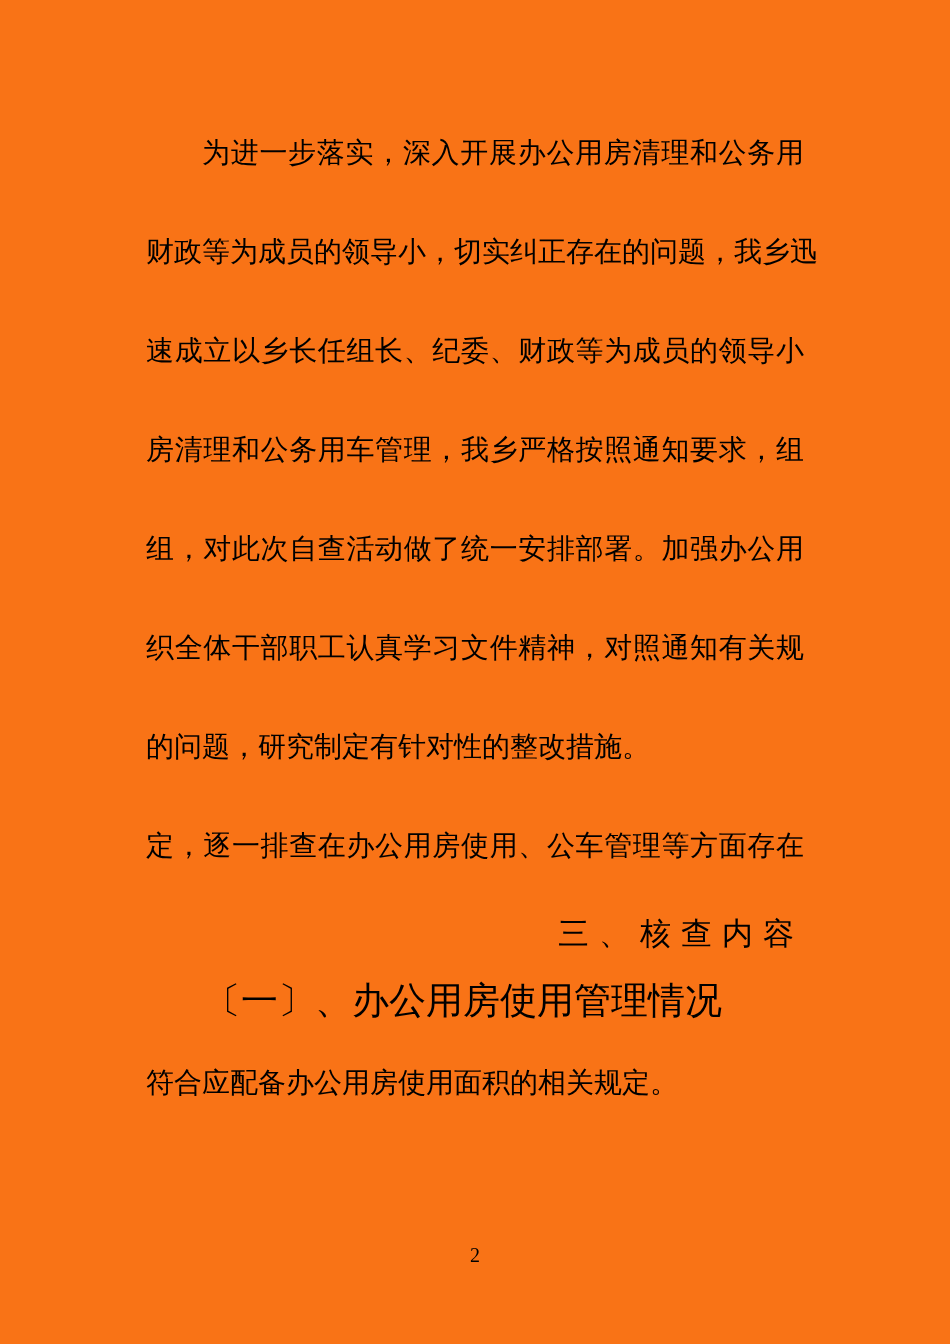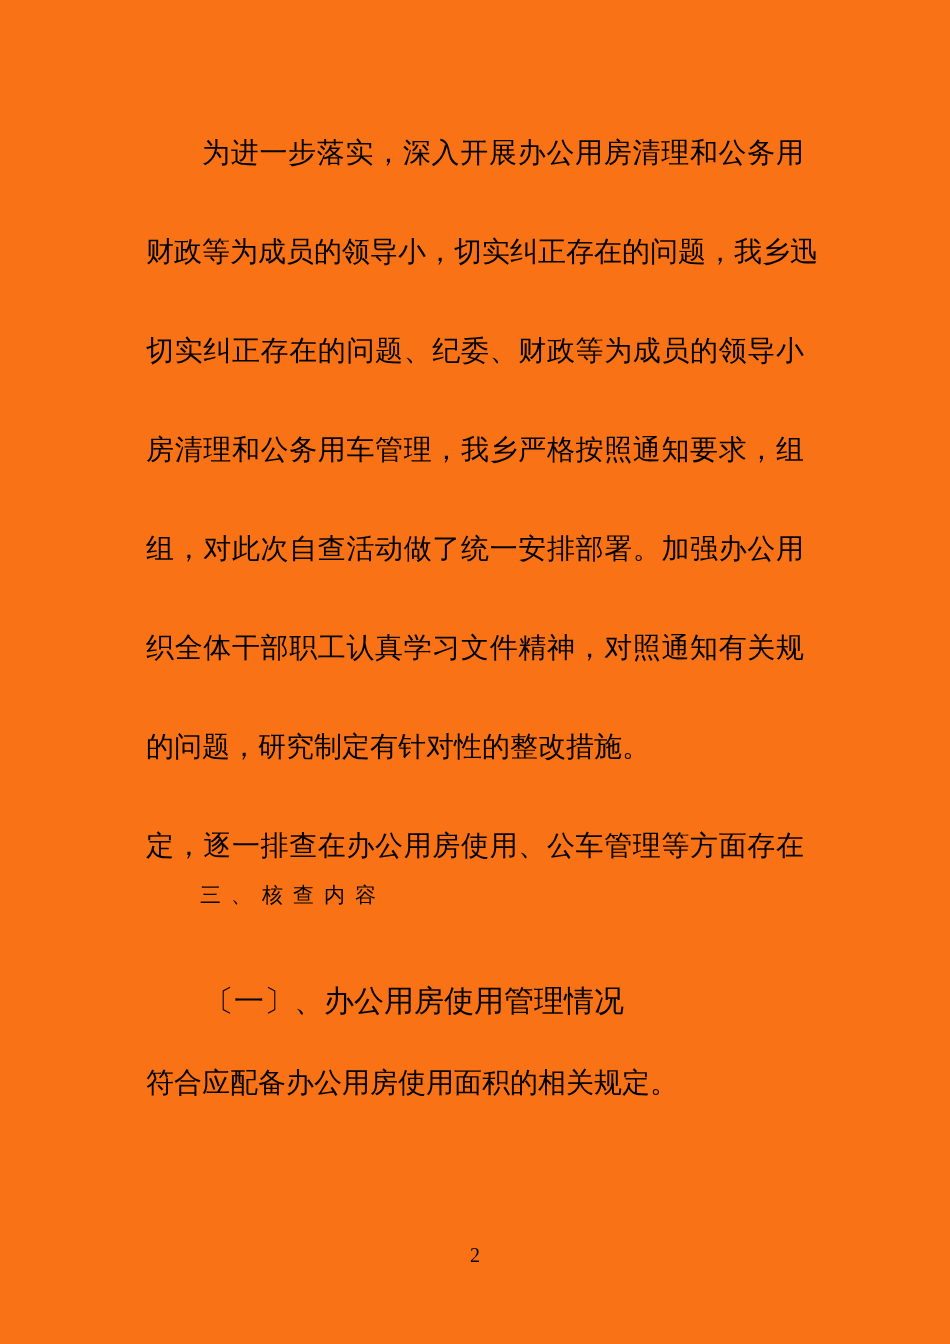--- a/index.html
+++ b/index.html
@@ -30,31 +30,32 @@
     white-space: nowrap;
   }
   .line.last {
     text-align-last: left;
   }
   .line.first {
     text-indent: 56px;
   }
   .p1 { top: 103px; }
   .h1 {
-    top: 856px;
-    font-size: 21px;
+    top: 895px;
+    font-size: 31px;
     line-height: 78px;
     height: 78px;
     letter-spacing: 10px;
     text-indent: 54px;
     white-space: nowrap;
+    text-align: right;
   }
   .h2 {
     top: 962px;
-    font-size: 30px;
+    font-size: 37px;
     line-height: 78px;
     height: 78px;
     text-indent: 58px;
     white-space: nowrap;
   }
   .p4 { top: 1034px; }
   .p4 .line {
     height: 98px;
     line-height: 98px;
   }
@@ -71,21 +72,21 @@
   }
 </style>
 </head>
 <body>
 
 <div class="page">
 
   <div class="block para p1">
     <div class="line first">为进一步落实，深入开展办公用房清理和公务用</div>
     <div class="line">财政等为成员的领导小，切实纠正存在的问题，我乡迅</div>
-    <div class="line">切实纠正存在的问题、纪委、财政等为成员的领导小</div>
+    <div class="line">速成立以乡长任组长、纪委、财政等为成员的领导小</div>
     <div class="line">房清理和公务用车管理，我乡严格按照通知要求，组</div>
     <div class="line">组，对此次自查活动做了统一安排部署。加强办公用</div>
     <div class="line">织全体干部职工认真学习文件精神，对照通知有关规</div>
     <div class="line last">的问题，研究制定有针对性的整改措施。</div>
     <div class="line">定，逐一排查在办公用房使用、公车管理等方面存在</div>
   </div>
 
   <div class="block h1">三、核查内容</div>
 
   <div class="block h2">〔一〕、办公用房使用管理情况</div>

